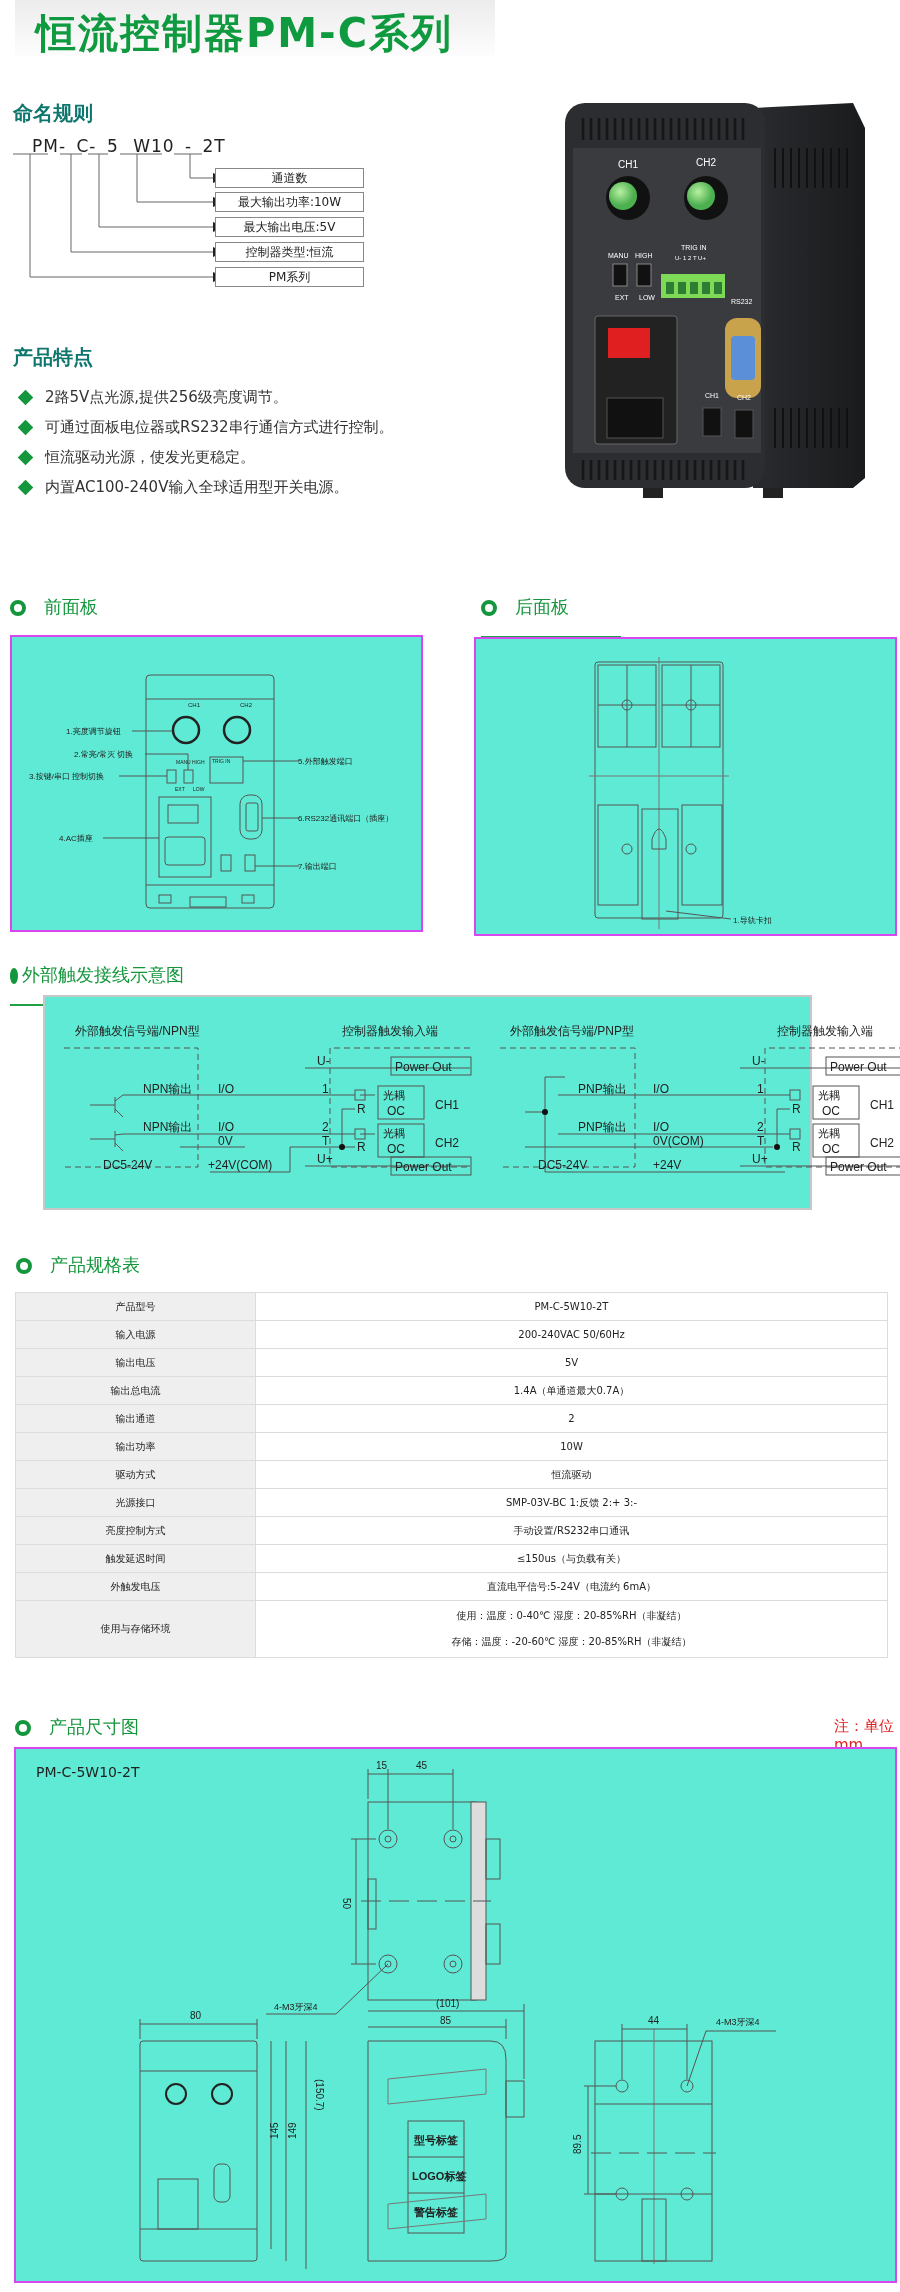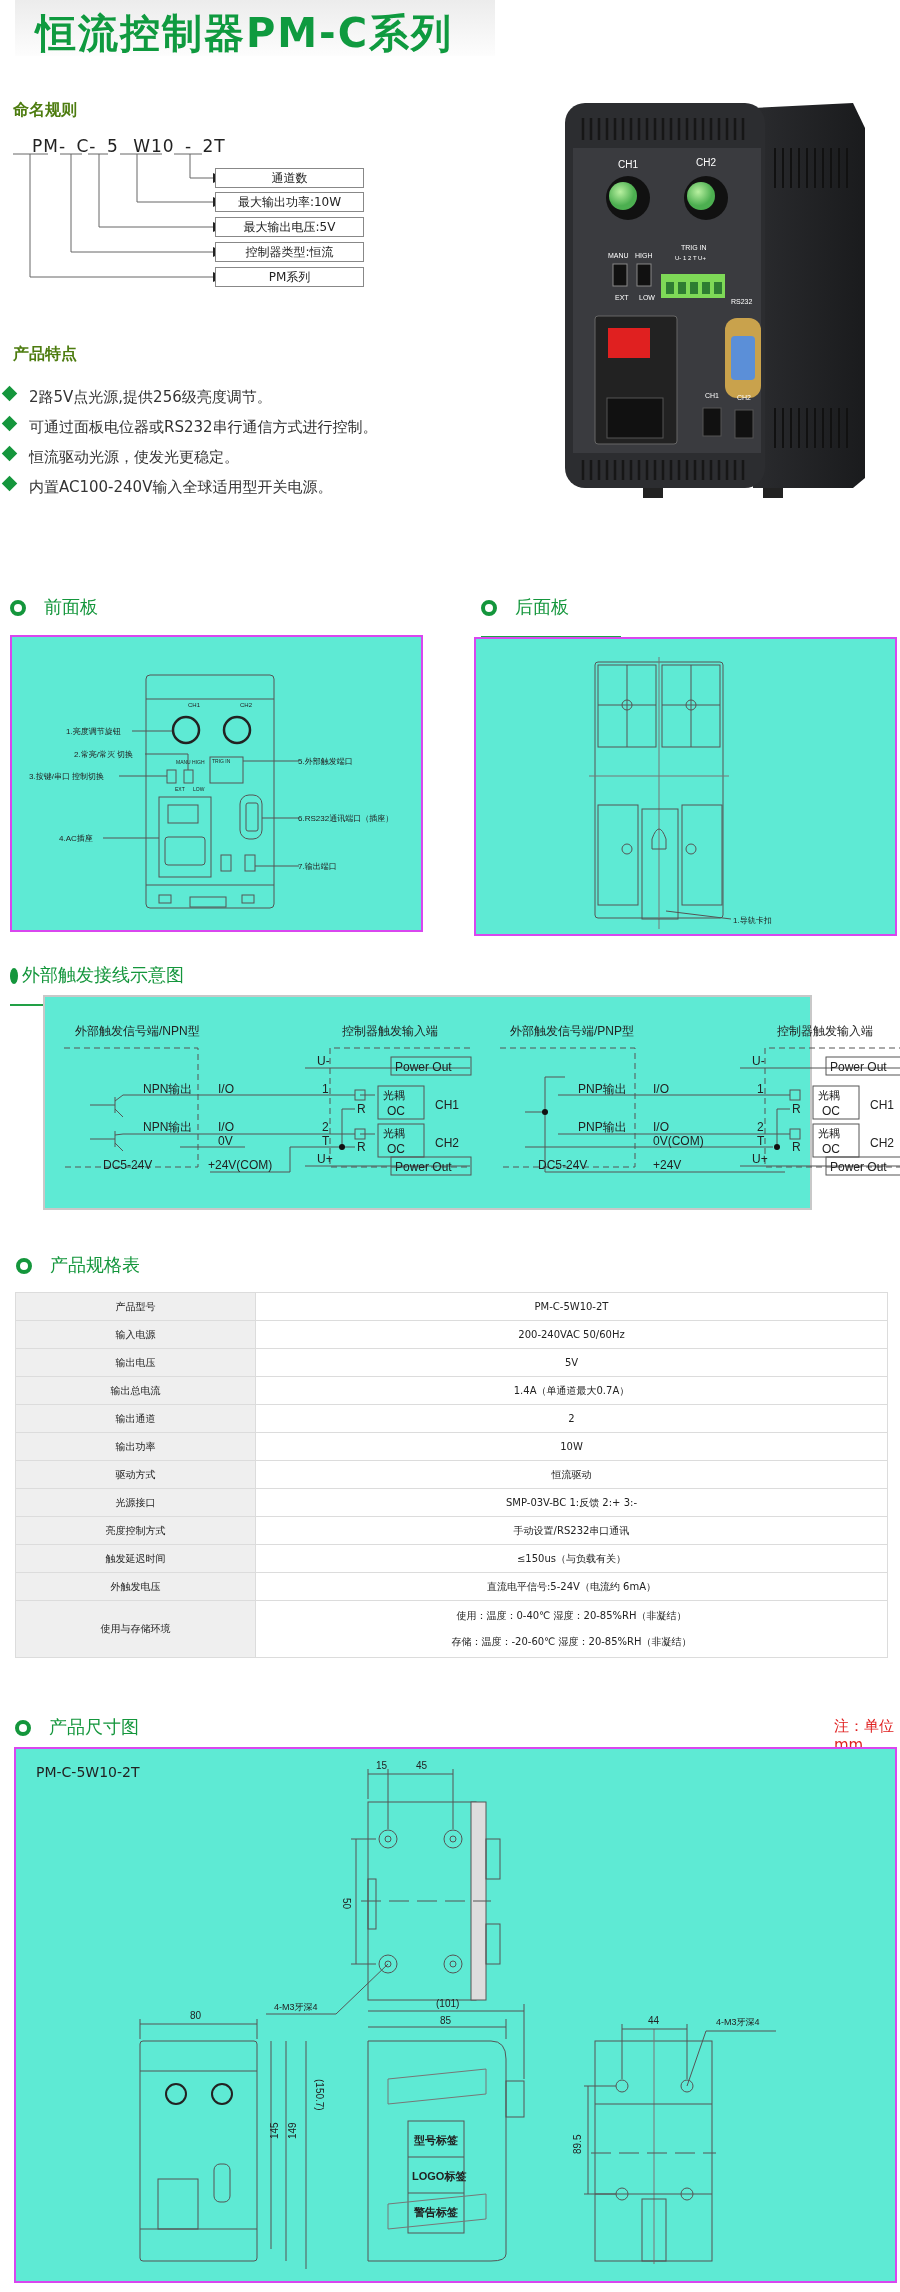--- a/index.html
+++ b/index.html
@@ -6,29 +6,29 @@
   body { width: 900px; height: 2292px; background: #fff; position: relative; overflow: hidden;
          font-family: "DejaVu Sans", "Liberation Sans", sans-serif; color: #333; }
   .abs { position: absolute; }
 
   
   .banner { left: 15px; top: 0; width: 480px; height: 56px;
             background: linear-gradient(#ececec, #fdfdfd); }
   .banner-title { left: 36px; top: 6px; font-size: 40px; font-weight: bold; color: #0f9a3f;
                   letter-spacing: 2px; font-family: "DejaVu Sans", sans-serif; white-space: nowrap; }
 
-  .green-h { color: #4d7c0f; font-weight: bold; font-size: 16px; white-space: nowrap; }
+  .green-h { color: #0f766e; font-weight: bold; font-size: 20px; white-space: nowrap; }
 
   
   .code { font-size: 17px; color: #222; letter-spacing: 1px; white-space: nowrap; }
   .rule-box { left: 215px; width: 149px; height: 20px; border: 1px solid #888;
               font-size: 12px; text-align: center; line-height: 18px; color: #222; background: #fff; }
 
   
-  .feat { left: 0; font-size: 15px; color: #333; white-space: nowrap; display: flex; align-items: flex-start; }
+  .feat { left: 16px; font-size: 15px; color: #333; white-space: nowrap; display: flex; align-items: center; }
   .diamond { width: 11px; height: 11px; background: #14963c; transform: rotate(45deg); margin: 0 14px 0 4px; }
 
   
   .device { left: 553px; top: 78px; width: 330px; height: 420px; }
 
   
   .sec { display: flex; align-items: flex-end; border-bottom: 2px solid #22a046; padding-bottom: 18px; }
   .sec-icon { width: 16px; height: 16px; border-radius: 50%; border: 4px solid #14963c; background: #fff;
               margin-right: 18px; margin-bottom: 2px; }
   .sec-label { font-size: 18px; color: #14963c; white-space: nowrap; line-height: 22px; }

